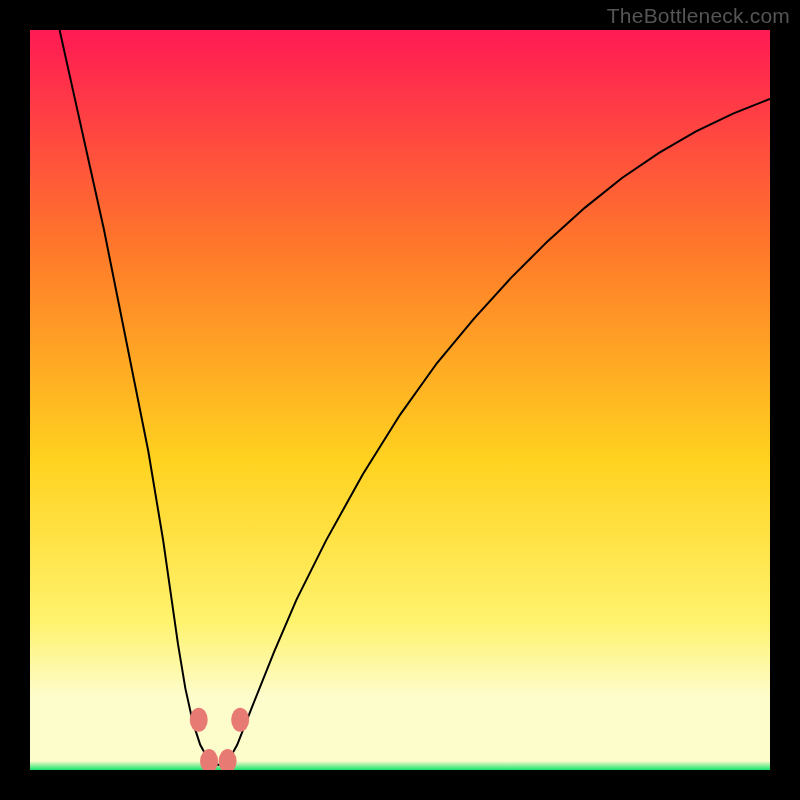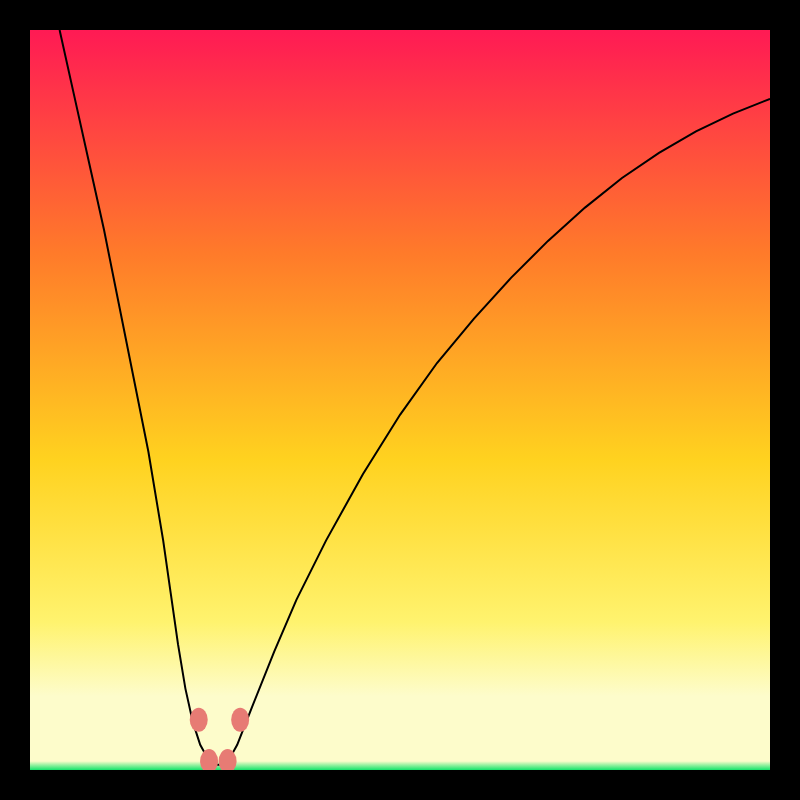--- a/index.html
+++ b/index.html
@@ -38,20 +38,21 @@
   .plot svg {
     display: block;
     width: 740px;
     height: 740px;
   }
 </style>
 </head>
 <body>
 
 <div class="frame">
+  <div class="watermark">TheBottleneck.com</div>
   <div class="plot">
     <svg id="chart-svg" viewBox="0 0 740 740" preserveAspectRatio="none">
       <defs>
         <linearGradient id="bg-grad" x1="0" y1="0" x2="0" y2="1">
           <stop id="g0" offset="0%" stop-color="#ff1a54"></stop>
           <stop id="g1" offset="30%" stop-color="#ff7a2a"></stop>
           <stop id="g2" offset="58%" stop-color="#ffd21f"></stop>
           <stop id="g3" offset="80%" stop-color="#fff36e"></stop>
           <stop id="g4" offset="90%" stop-color="#fdfccb"></stop>
           <stop id="g5" offset="98.8%" stop-color="#fdfccb"></stop>

